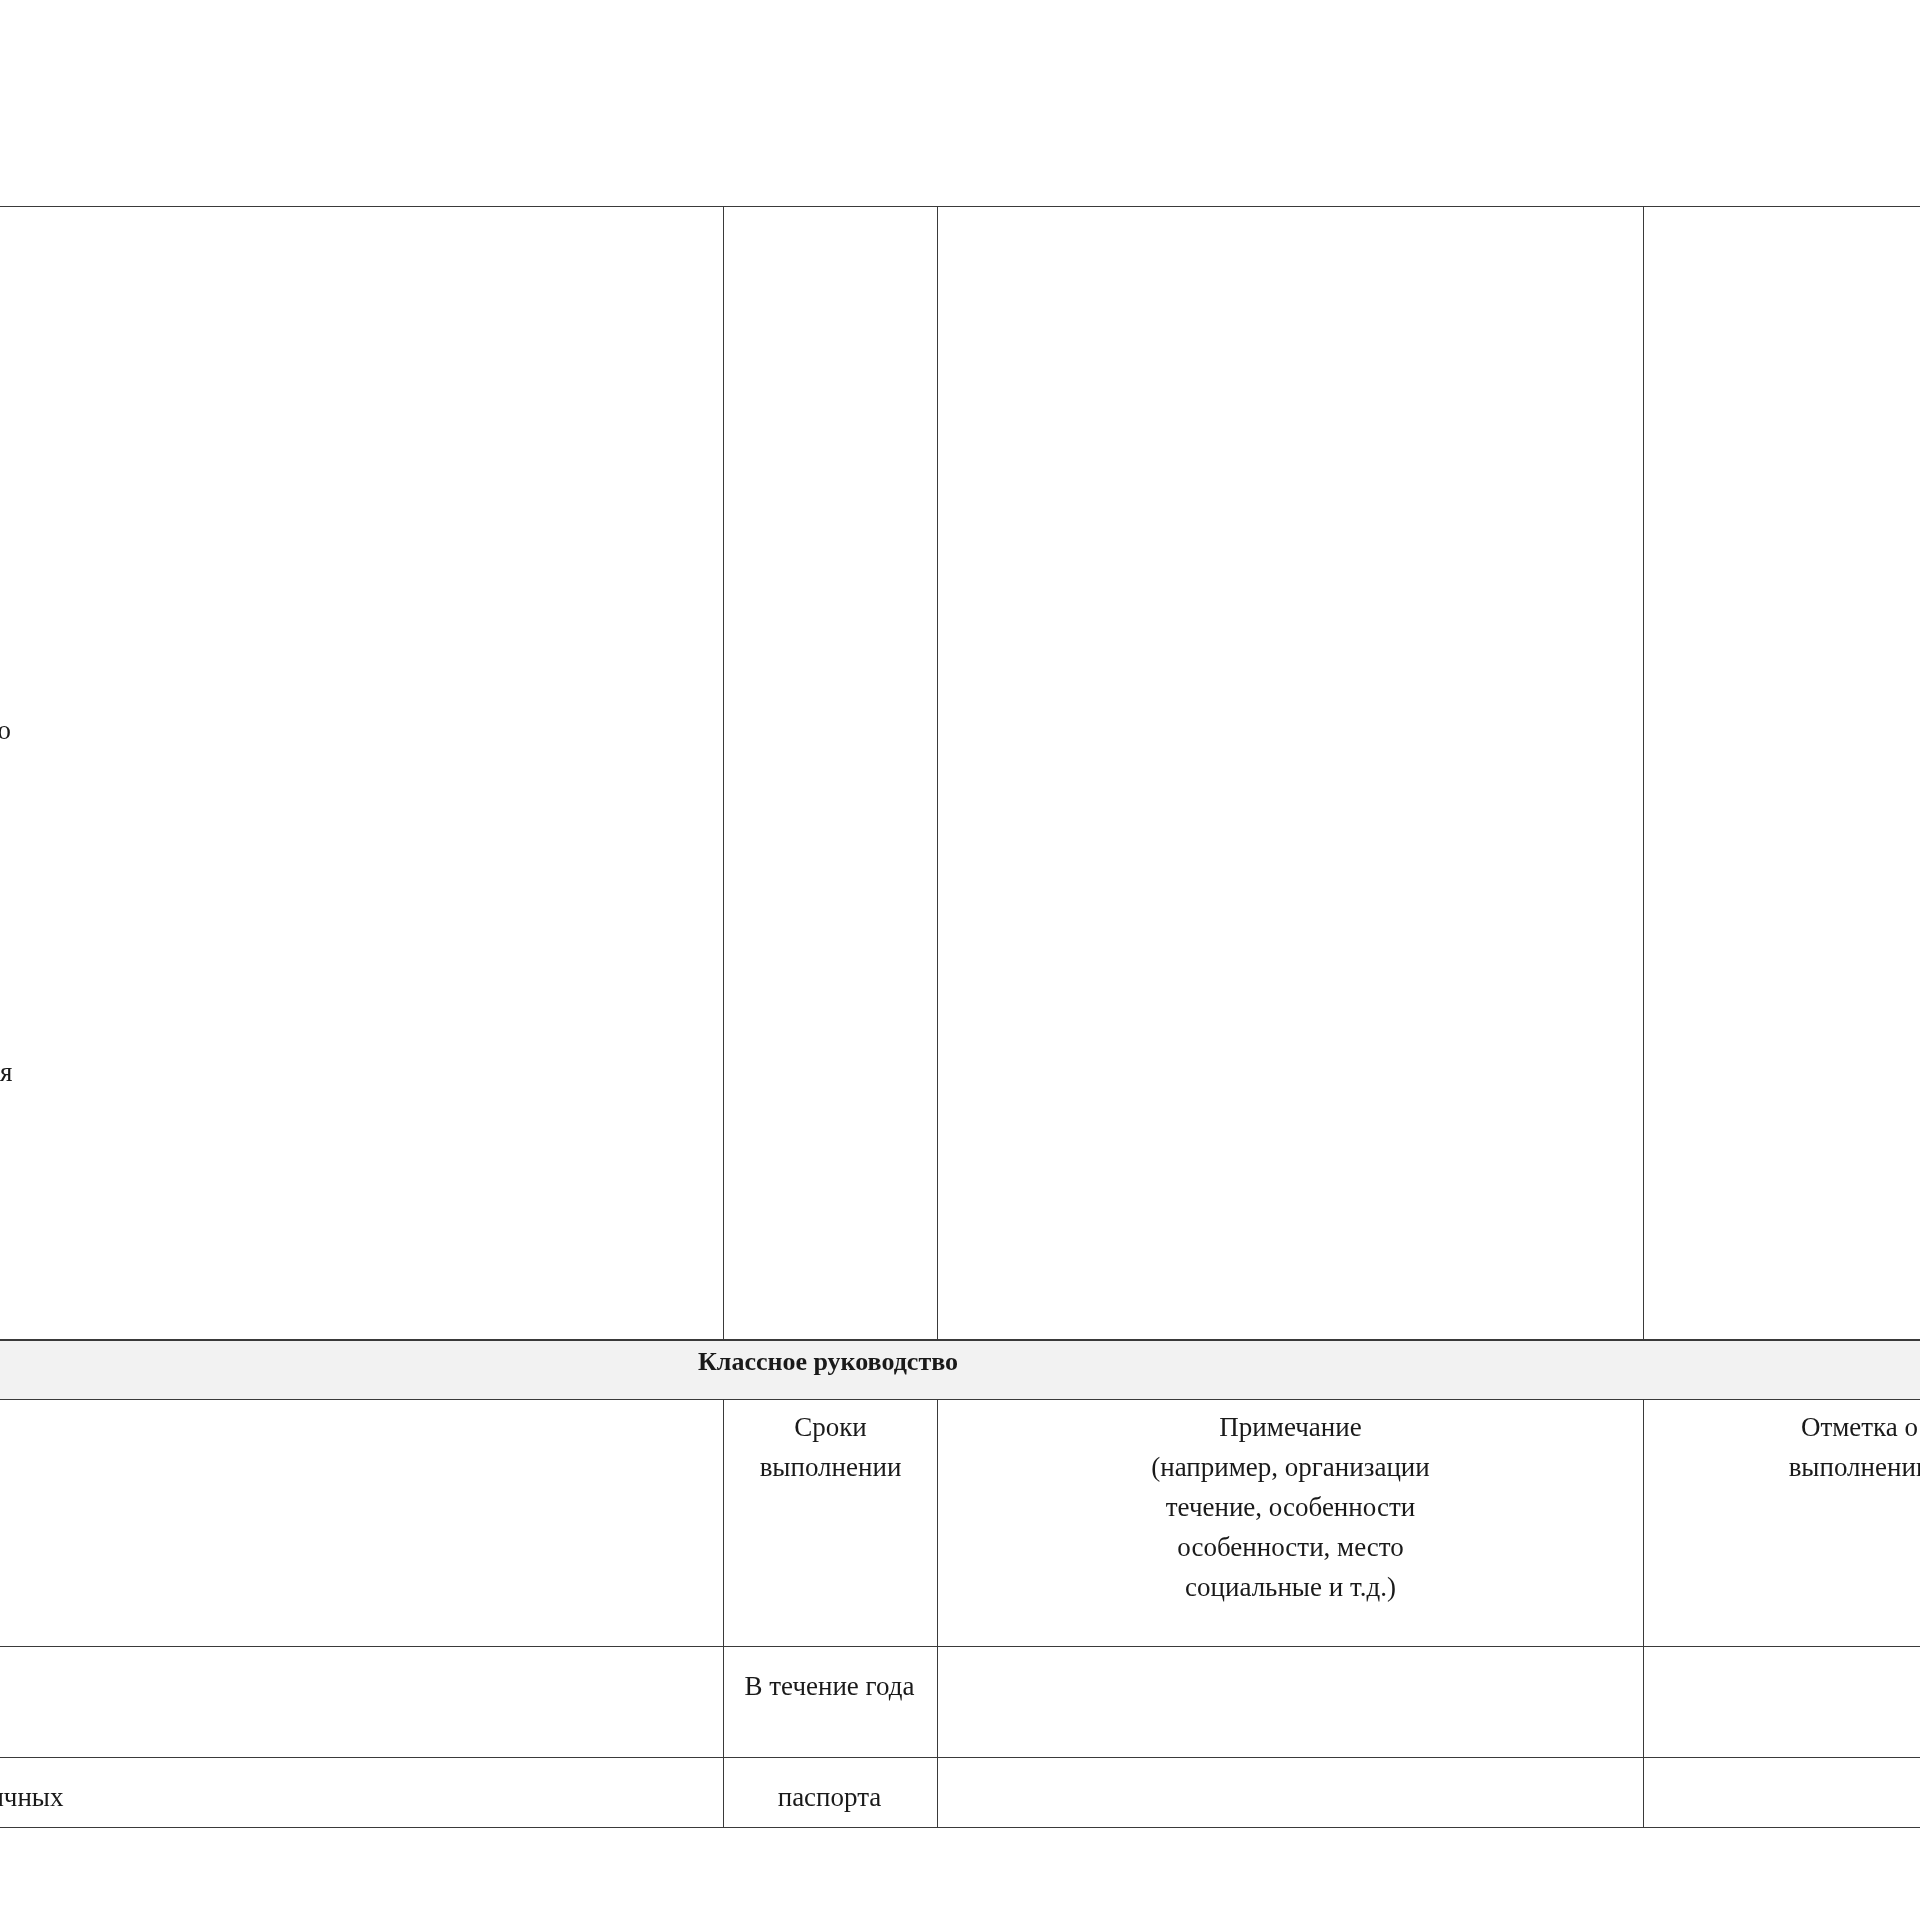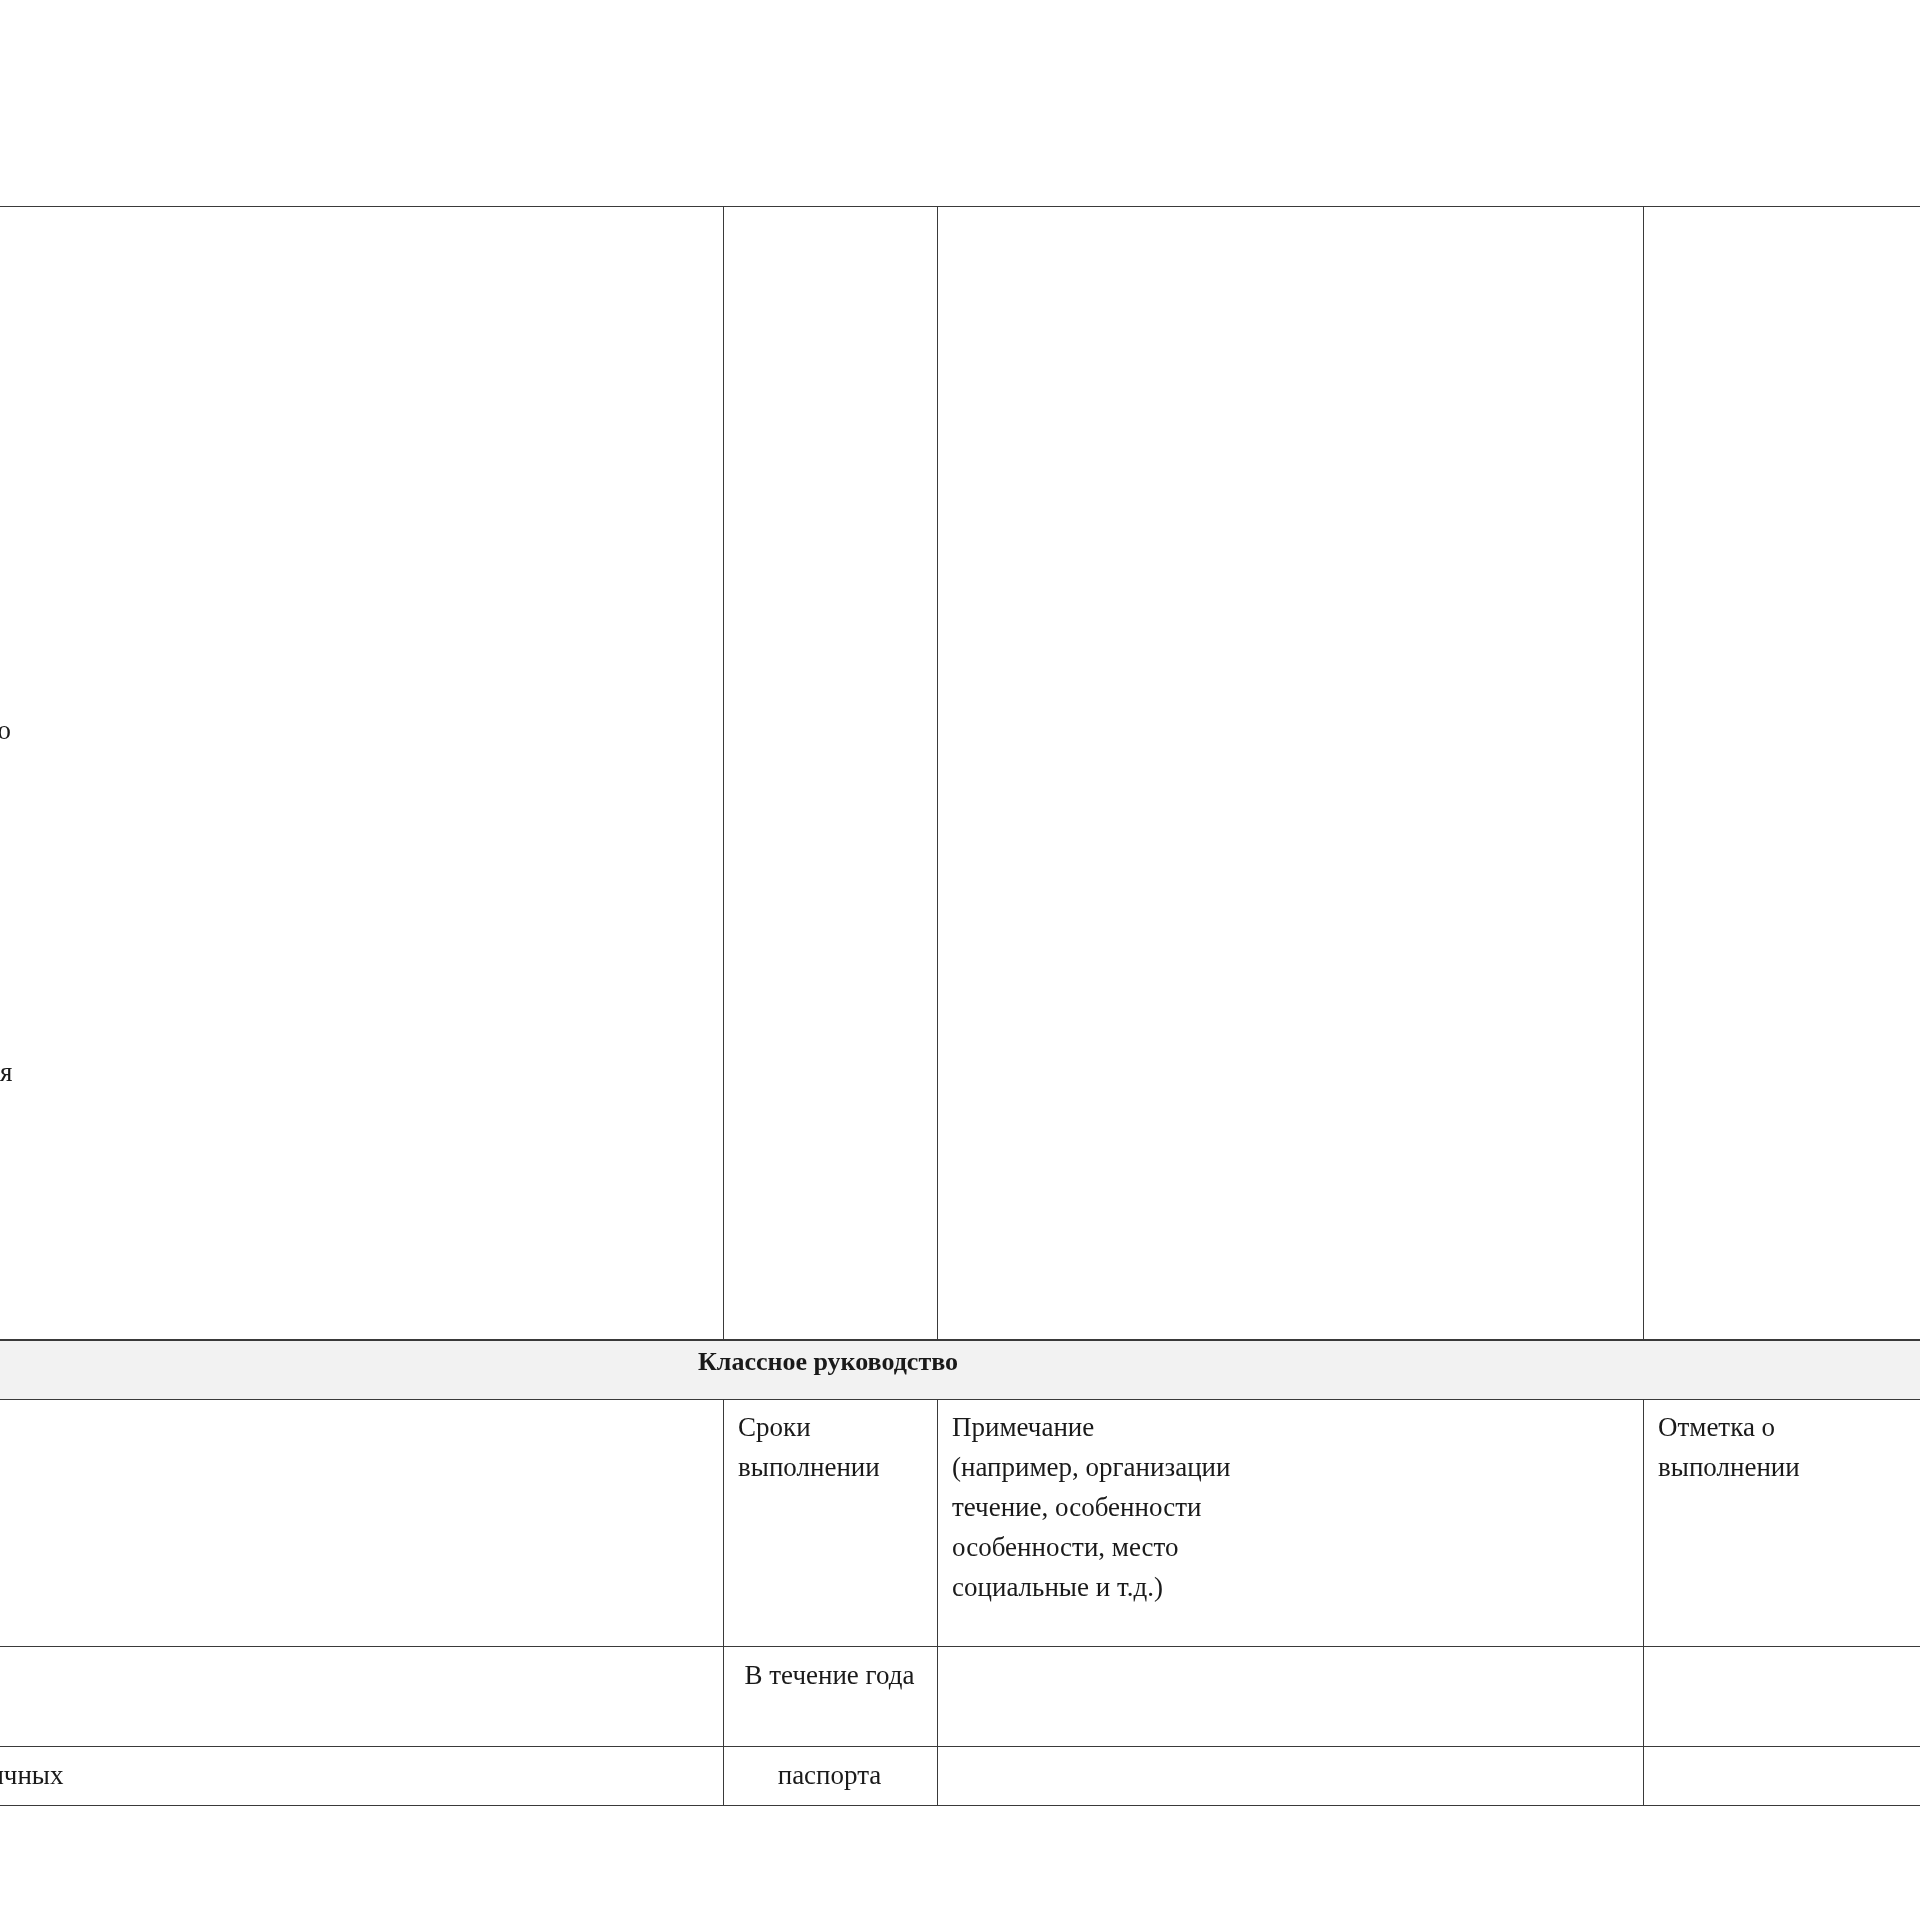--- a/index.html
+++ b/index.html
@@ -85,38 +85,38 @@
     font-size: 26px;
     padding: 6px 0 8px 0;
     height: 44px;
     line-height: 30px;
     border-top: 2px solid #3a3a3a;
     border-bottom: 1.6px solid #3a3a3a;
   }
 
   
   tr.head-row td {
-    text-align: left;
+    text-align: center;
     vertical-align: top;
     font-size: 27px;
     line-height: 1.48;
     padding: 8px 14px 10px 14px;
     height: 228px;
   }
   tr.head-row td.h-left {
     text-align: left;
     padding-left: 12px;
     white-space: nowrap;
   }
 
   
   tr.data-row td {
     font-size: 27px;
     line-height: 1.45;
-    padding: 9px 14px 10px 12px;
+    padding: 20px 14px 10px 12px;
     vertical-align: top;
   }
   tr.data-row td.d-left { text-align: left; white-space: nowrap; }
   tr.data-row td.d-center { text-align: center; }
   tr.r1 td { height: 80px; }
   tr.r2 td { height: 34px; }
 
   .nowrap { white-space: nowrap; }
 </style>
 </head>

